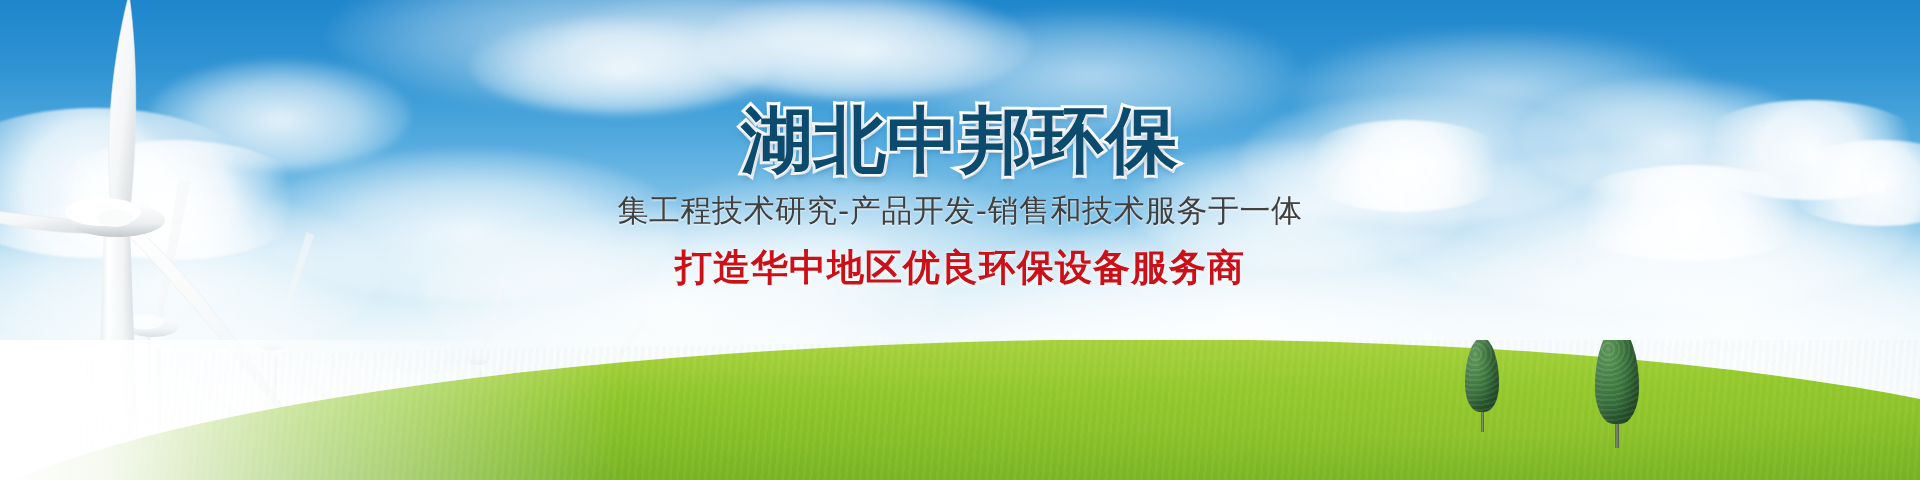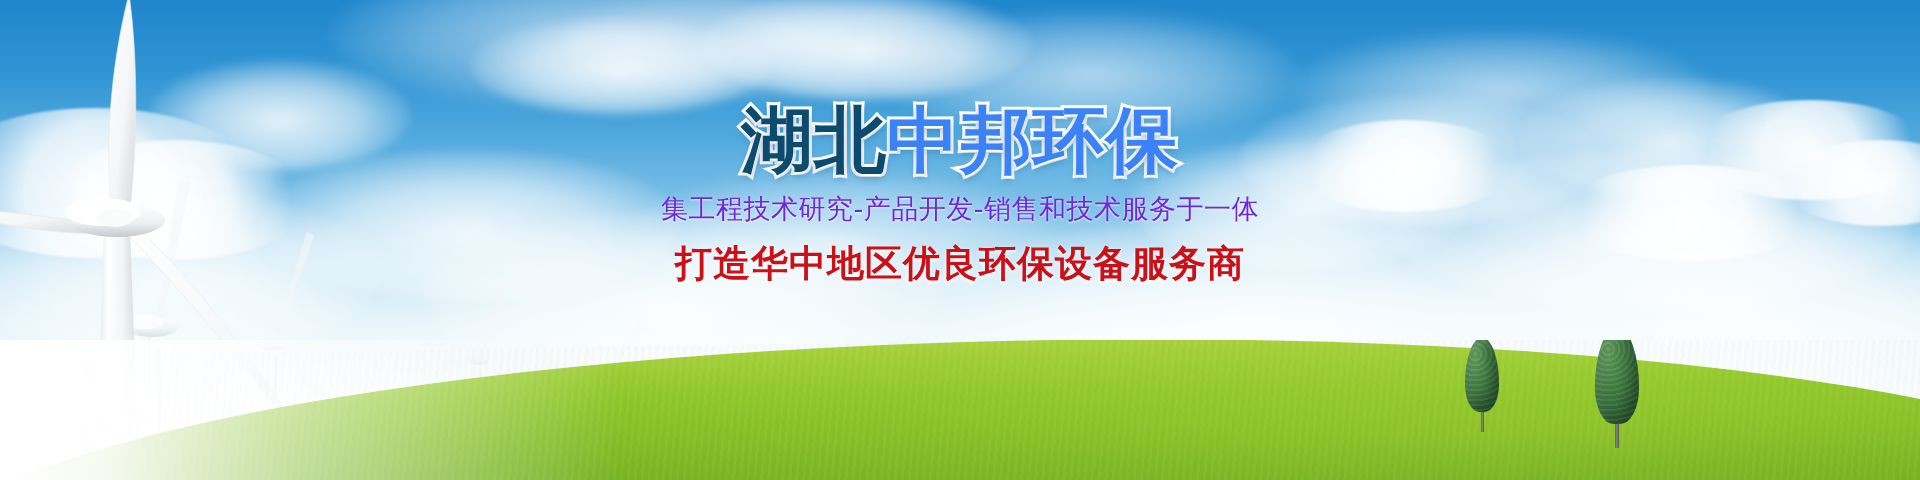--- a/index.html
+++ b/index.html
@@ -143,28 +143,28 @@
     white-space: nowrap;
     margin: 0;
     font-family: "DejaVu Sans", "Liberation Sans", sans-serif;
     -webkit-text-stroke: 6px #ffffff;
     paint-order: stroke fill;
     text-shadow:
       0 2px 0 rgba(255,255,255,0.9),
       0 4px 7px rgba(10,60,110,0.30);
   }
   .headline .part-blue { color: #0c4a6e; }
-  .headline .part-red  { color: #3b82f6; }
+  .headline .part-red  { color: #0c4a6e; }
 
   .subline {
     margin: 19px 0 12px 0;
-    font-size: 27px;
+    font-size: 31px;
     line-height: 1;
     font-weight: 500;
-    color: #6d28d9;
+    color: #404040;
     letter-spacing: 0.5px;
     white-space: nowrap;
     font-family: "DejaVu Sans", "Liberation Sans", sans-serif;
     text-shadow: 0 1px 2px rgba(255,255,255,0.85);
   }
 
   .tagline {
     margin: 23px 0 0 0;
     font-size: 37px;
     line-height: 1;

